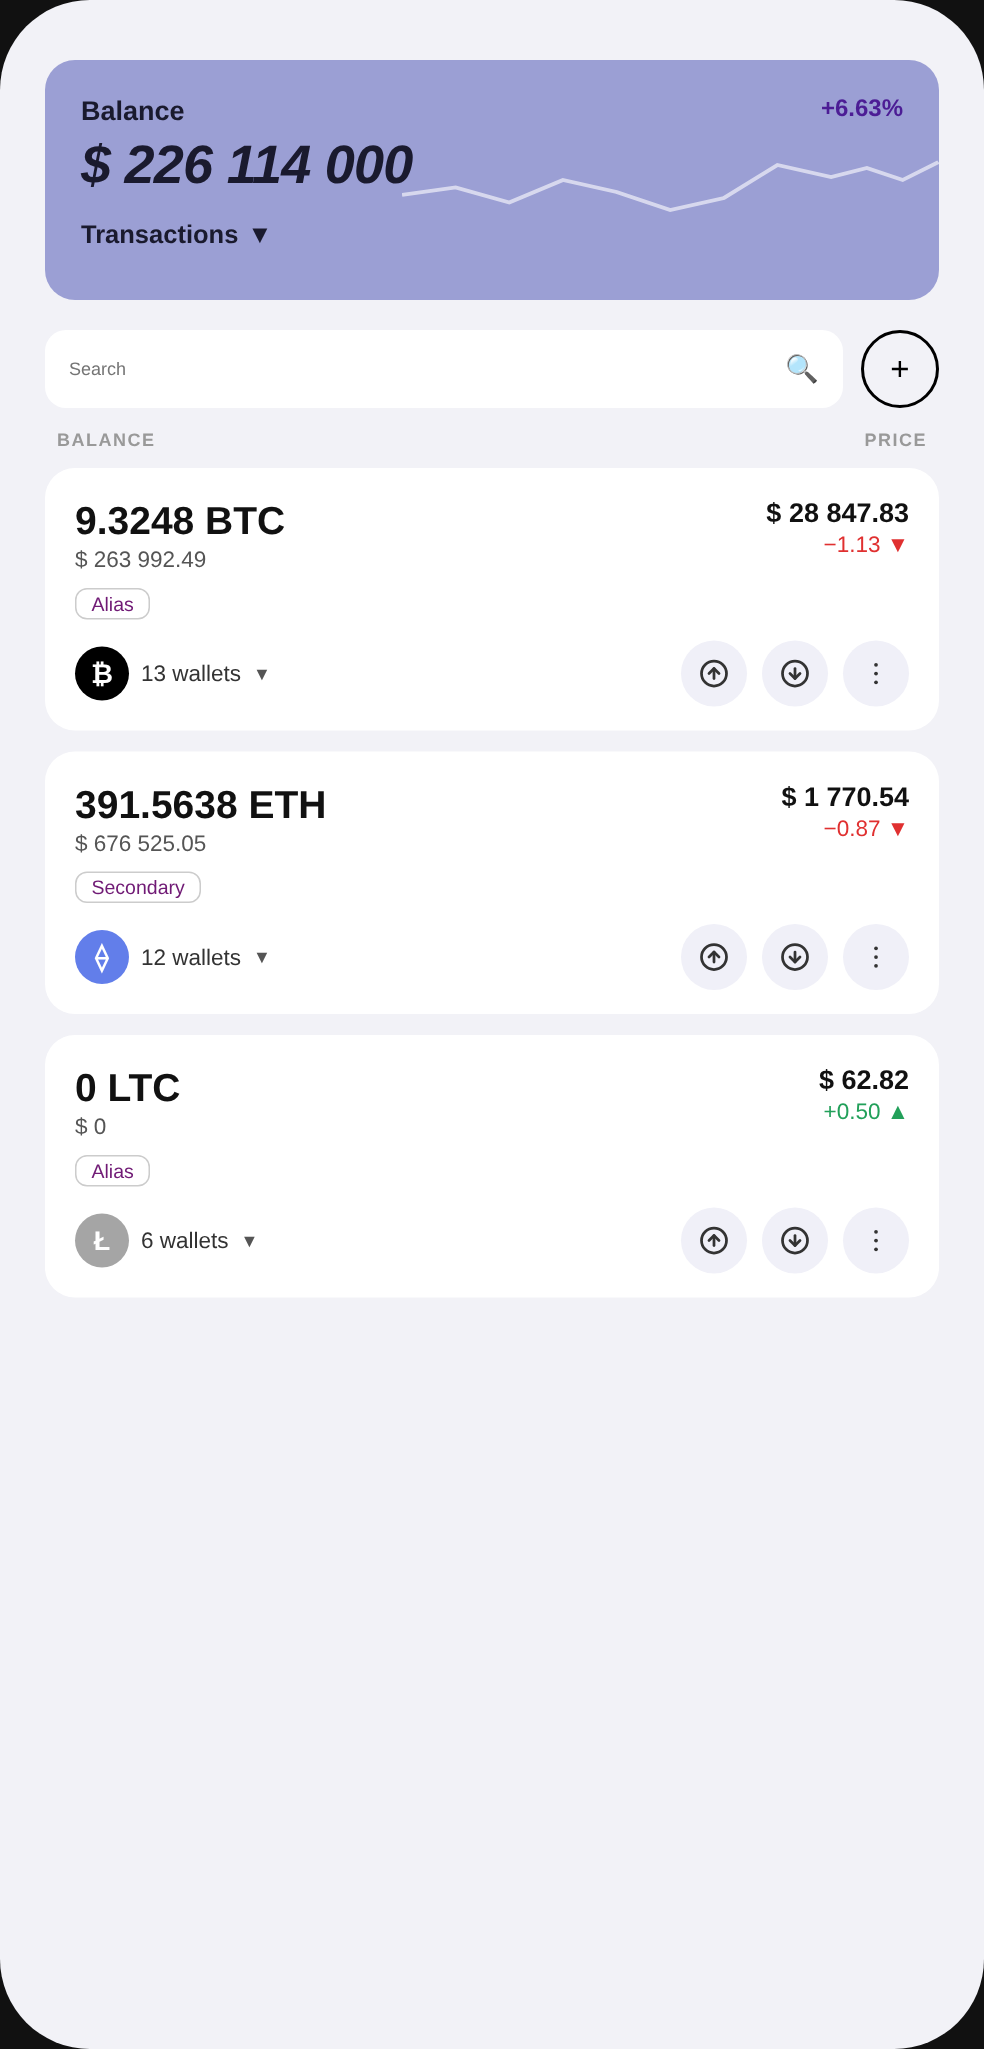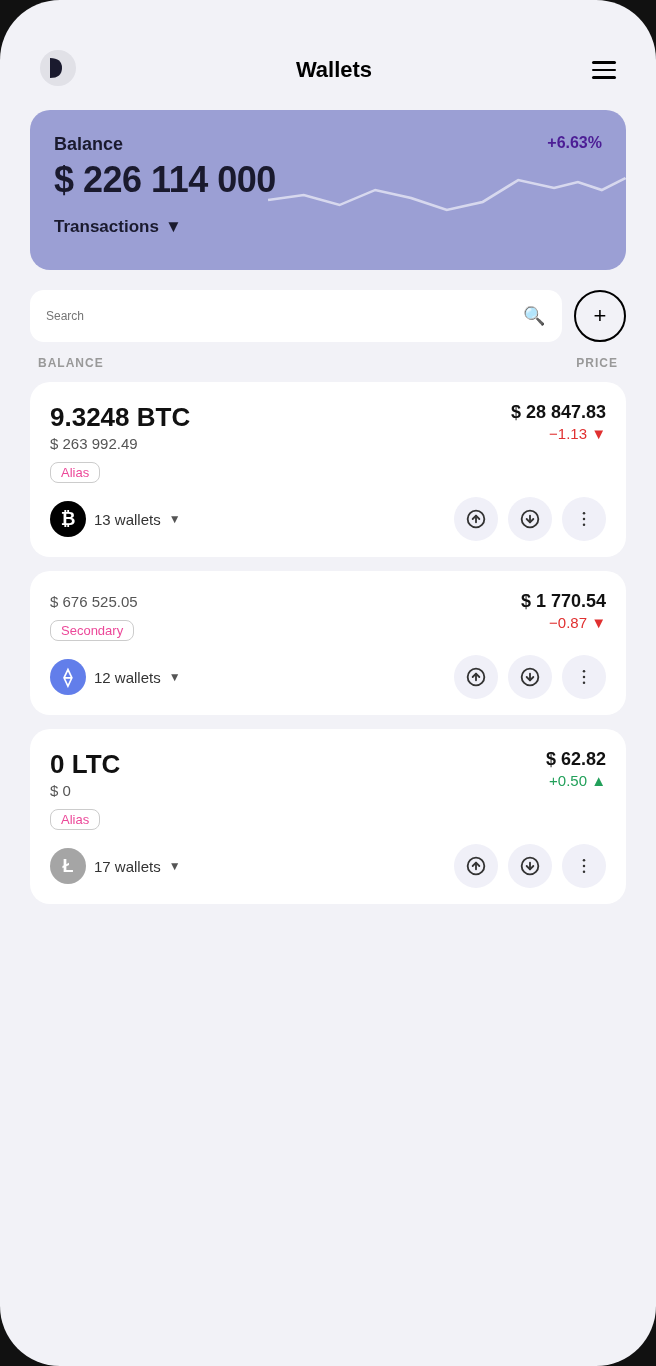--- a/index.html
+++ b/index.html
@@ -72,20 +72,21 @@
       display: flex;
       justify-content: space-between;
       align-items: flex-start;
     }
     .balance-amount {
       font-size: 36px;
       font-weight: 800;
       color: #1a1a2e;
       margin-top: 4px;
       letter-spacing: -0.5px;
+      font-style: italic;
     }
     .transactions-btn {
       display: flex;
       align-items: flex-end;
       gap: 6px;
       margin-top: 16px;
       font-size: 17px;
       font-weight: 700;
       color: #1a1a2e;
       cursor: pointer;
@@ -192,21 +193,21 @@
       color: #22a05a;
       text-align: right;
       margin-top: 2px;
     }
     .alias-badge {
       display: inline-block;
       border: 1.5px solid #ccc;
       border-radius: 8px;
       padding: 2px 10px;
       font-size: 13px;
-      color: #ec4899;
+      color: #701a75;
       margin-top: 10px;
       text-align: right;
     }
     .coin-bottom-row {
       display: flex;
       align-items: center;
       justify-content: space-between;
       margin-top: 14px;
     }
     .coin-logo-wrap {
@@ -262,34 +263,20 @@
     .action-btn svg {
       width: 20px;
       height: 20px;
     }
   </style>
 </head>
 <body>
 
 <div class="phone-frame">
 
-  <div class="header">
-    <div>
-      <svg class="logo-icon" viewBox="0 0 36 36" fill="none">
-        <ellipse cx="18" cy="18" rx="18" ry="18" fill="#1a1a2e" opacity="0.08"></ellipse>
-        <path d="M10 8 Q22 8 22 18 Q22 28 10 28 Z" fill="#1a1a2e"></path>
-      </svg>
-    </div>
-    <span class="header-title">Wallets</span>
-    <div class="menu-icon">
-      <span></span>
-        <span></span>
-        <span></span>
-    </div>
-  </div>
 
   <div class="balance-card">
     <div class="balance-row">
       <span class="balance-label">Balance</span>
       <span class="balance-percent">+6.63%</span>
     </div>
     <div class="balance-amount">$ 226 114 000</div>
 
     <svg class="chart-area" viewBox="0 0 300 70" preserveAspectRatio="none">
       <polyline points="0,40 30,35 60,45 90,30 120,38 150,50 180,42 210,20 240,28 260,22 280,30 300,18" fill="none" stroke="rgba(255,255,255,0.6)" stroke-width="2.5"></polyline>
@@ -358,20 +345,21 @@
                 <circle cx="12" cy="19" r="1.5"></circle>
             </svg>
           </button>
         </div>
       </div>
     </div>
 
     <div class="coin-card">
       <div class="coin-top-row">
         <div>
+          <div class="coin-amount">391.5638 ETH</div>
           <div class="coin-usd">$ 676 525.05</div>
           <span class="alias-badge">Secondary</span>
         </div>
         <div>
           <div class="coin-price">$ 1 770.54</div>
           <div class="coin-change-neg">−0.87 ▼</div>
         </div>
       </div>
       <div class="coin-bottom-row">
         <div class="coin-logo-wrap">
@@ -413,21 +401,21 @@
           <span class="alias-badge">Alias</span>
         </div>
         <div>
           <div class="coin-price">$ 62.82</div>
           <div class="coin-change-pos">+0.50 ▲</div>
         </div>
       </div>
       <div class="coin-bottom-row">
         <div class="coin-logo-wrap">
           <div class="coin-logo ltc">Ł</div>
-          <span class="wallets-label">17 wallets</span>
+          <span class="wallets-label">6 wallets</span>
           <span class="chevron-down">▼</span>
         </div>
         <div class="action-btns">
           <button class="action-btn">
             <svg viewBox="0 0 24 24" fill="none" stroke="#333" stroke-width="2.2" stroke-linecap="round" stroke-linejoin="round">
               <circle cx="12" cy="12" r="10"></circle>
               <line x1="12" y1="16" x2="12" y2="8"></line>
               <polyline points="8,12 12,8 16,12"></polyline>
             </svg>
           </button>

